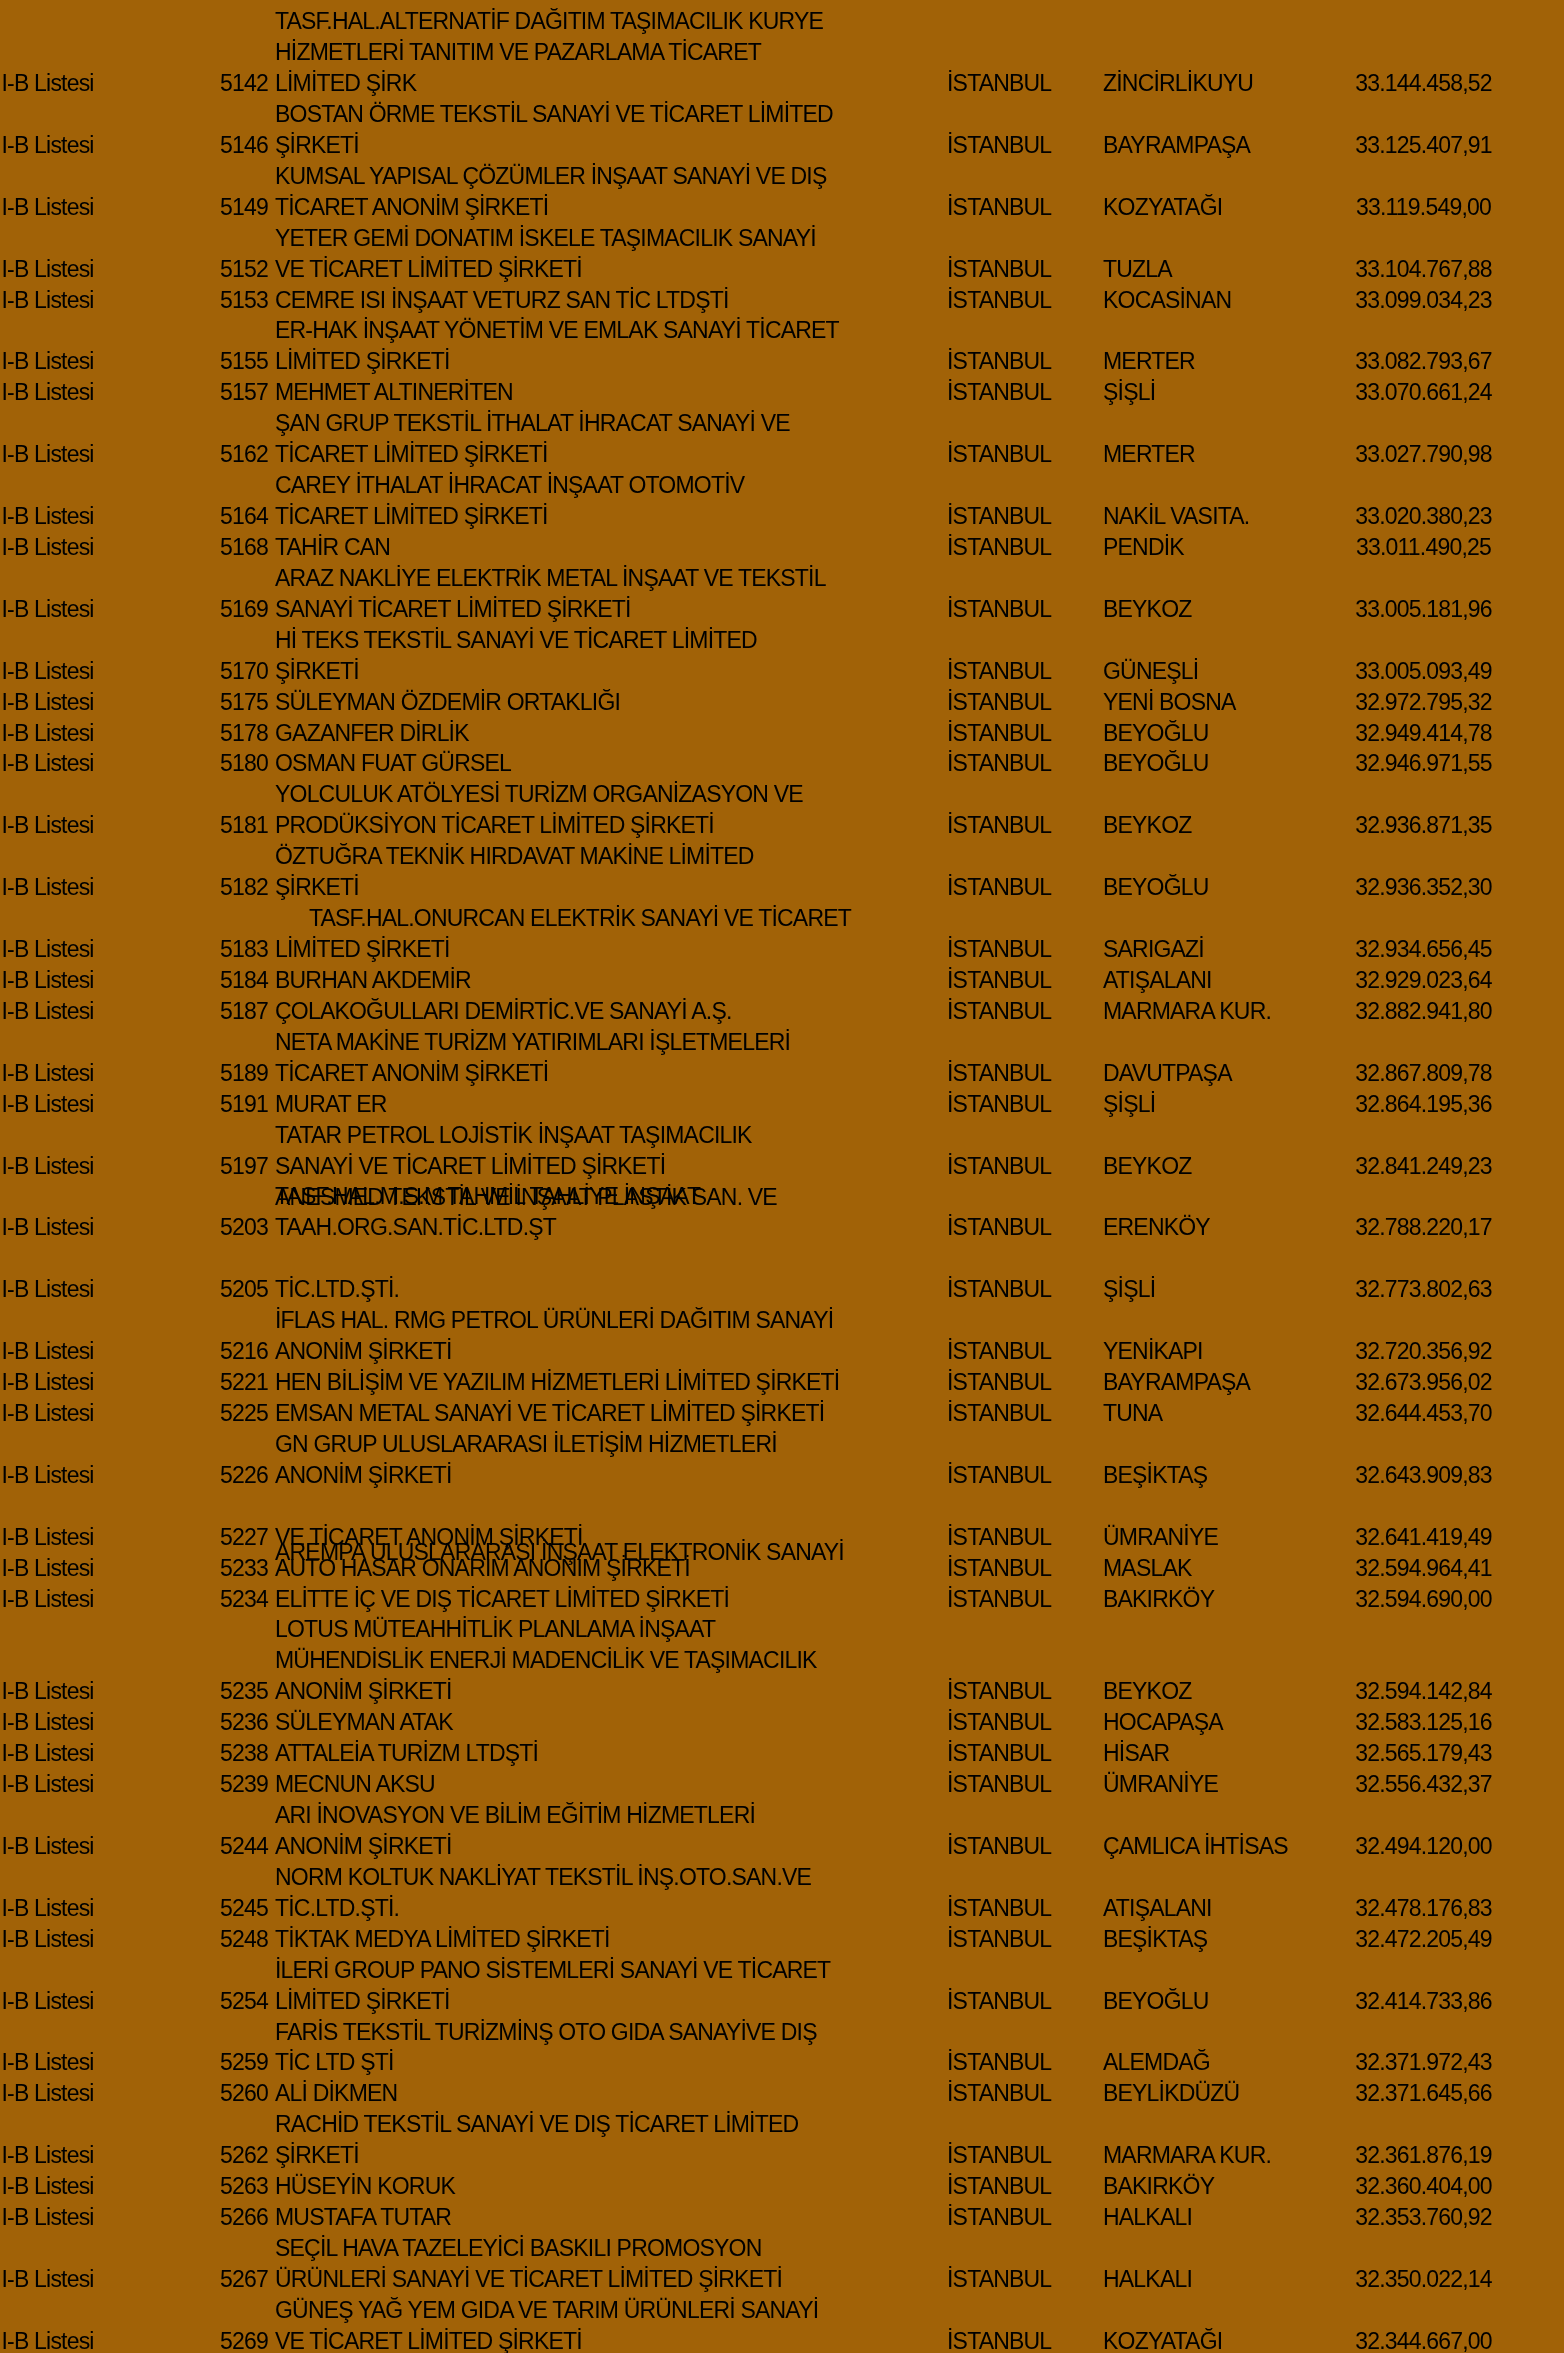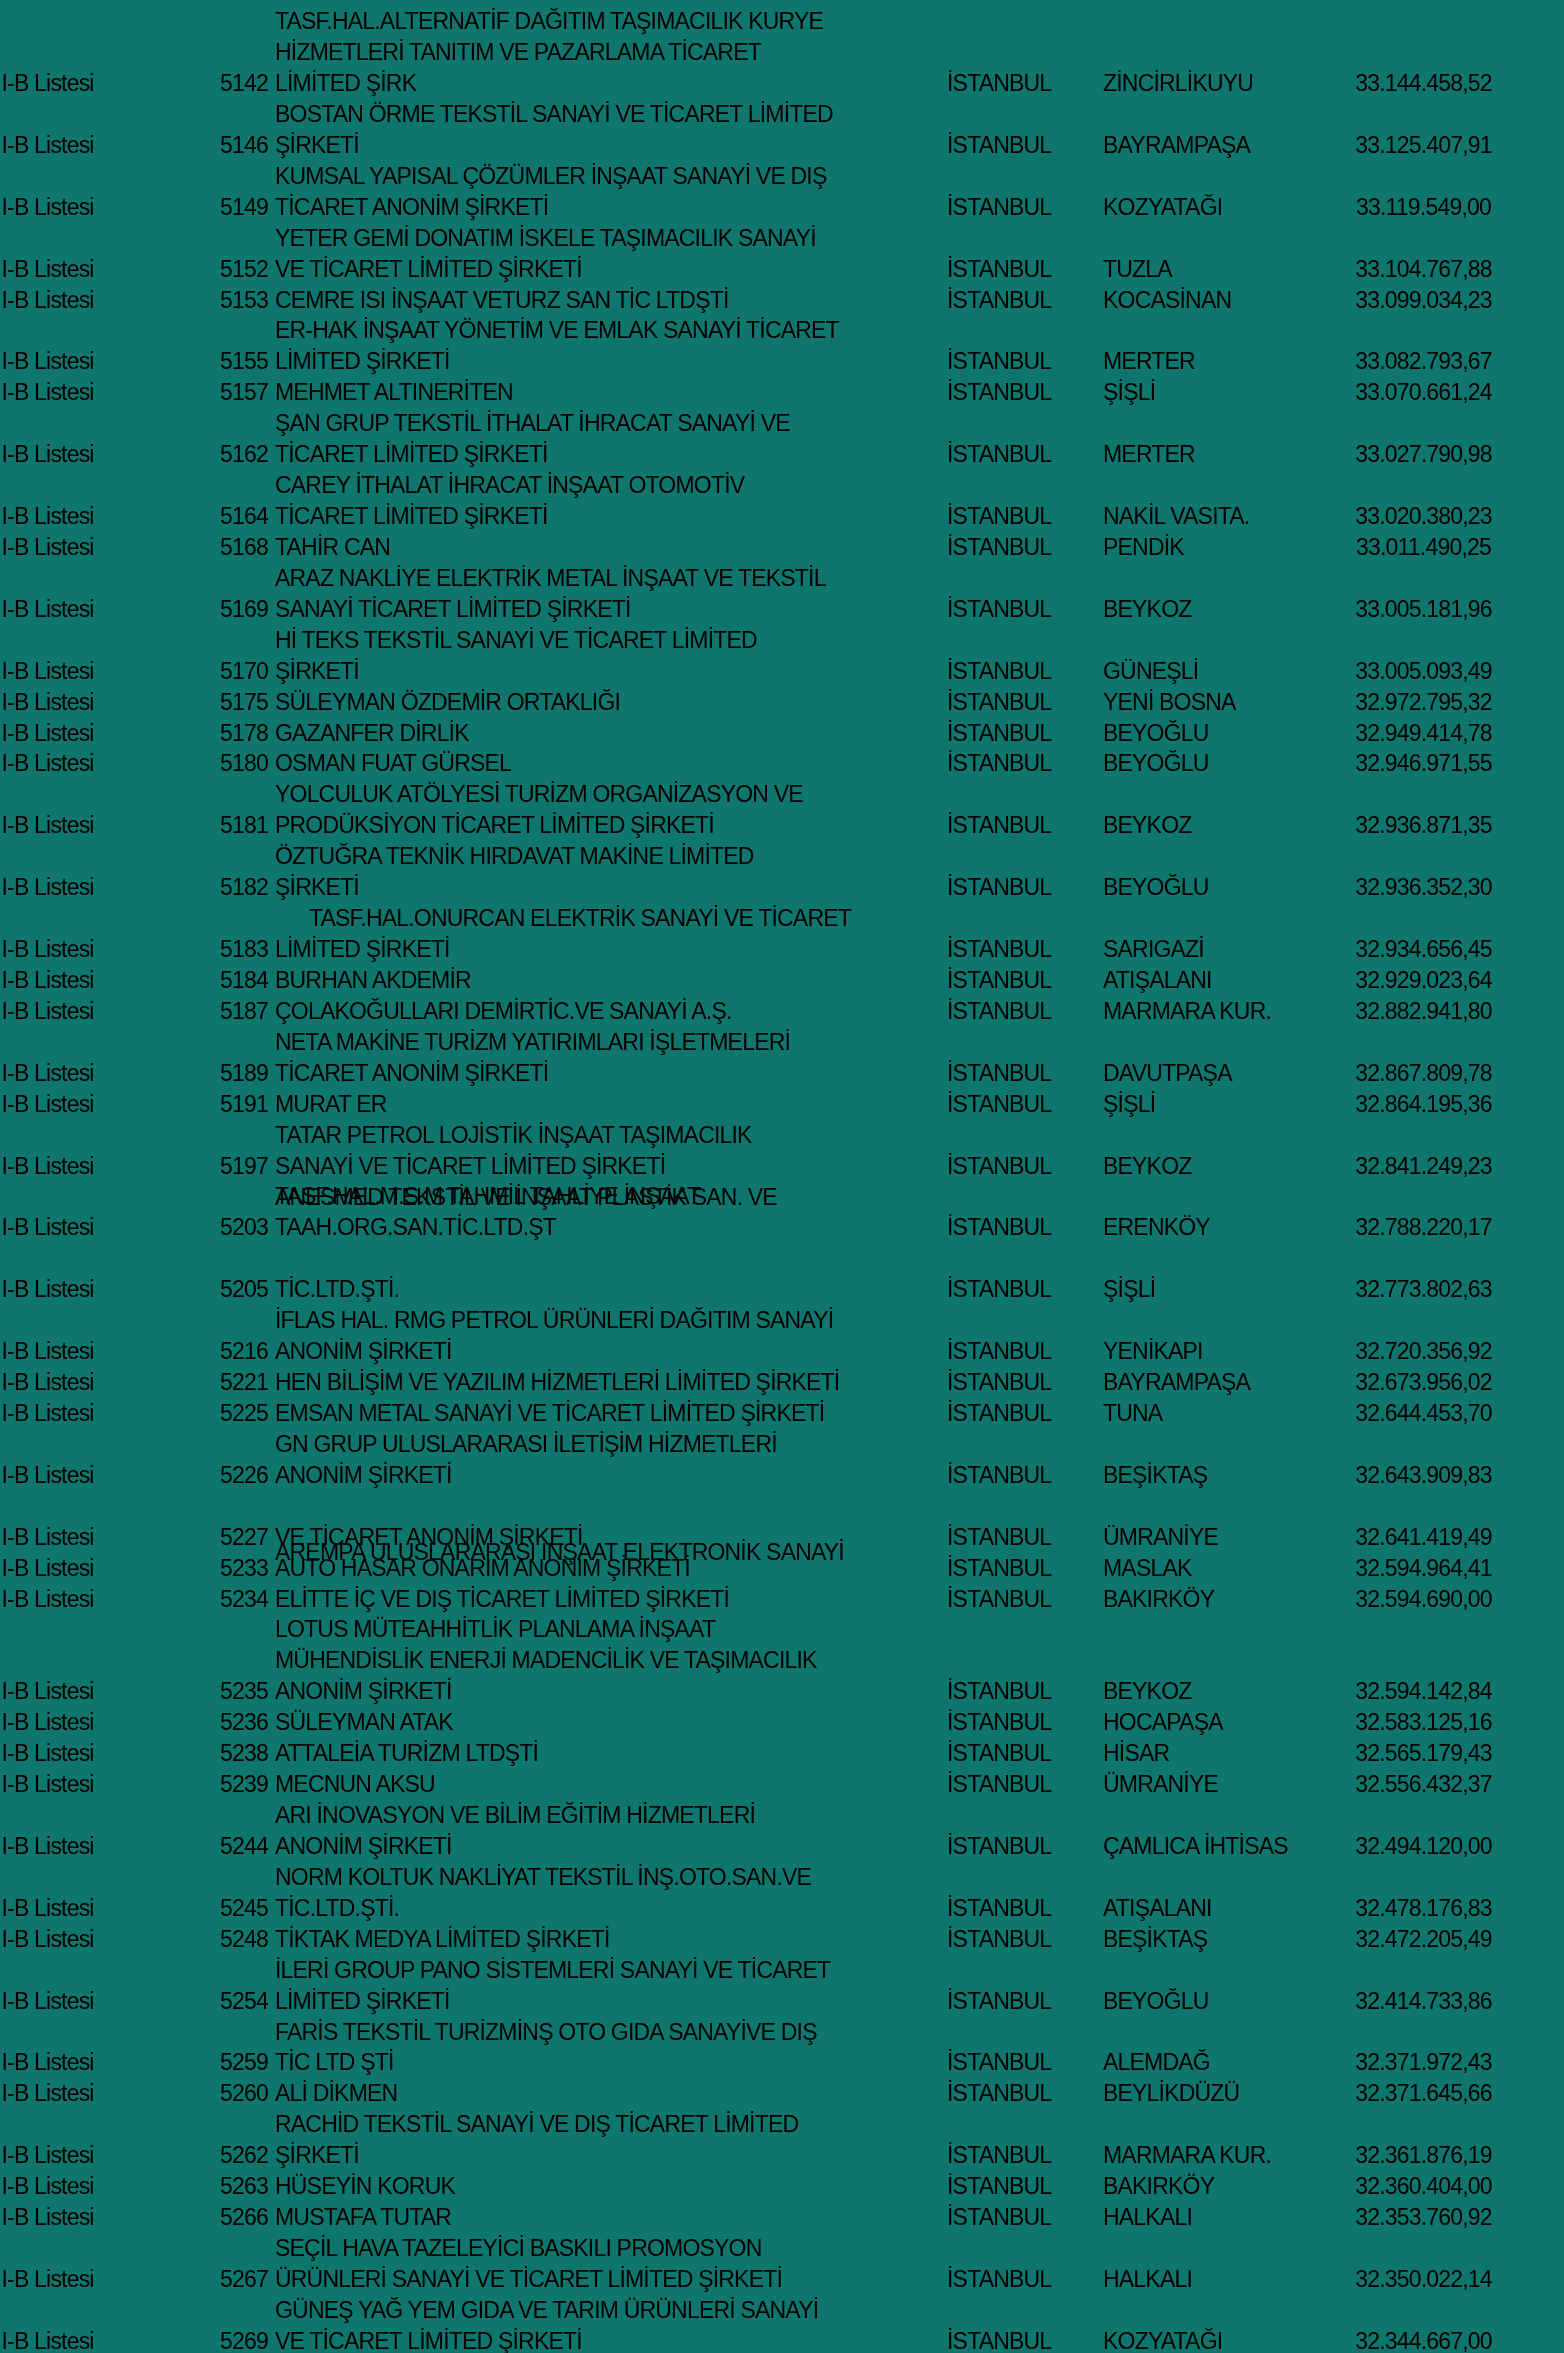--- a/index.html
+++ b/index.html
@@ -1,19 +1,19 @@
 <!DOCTYPE html>
 <html style="font-size:12.3px"><head>
 <meta charset="utf-8">
 <style>
   html,body{margin:0;padding:0;background:#ffffff;}
   .page{
     position:relative;
     width:1565px;height:2354px;
-    background:#0f766e;
+    background:#a16207;
     overflow:hidden;
     font-family:"Liberation Sans", sans-serif;
     color:#000000;
   }
   .line{position:absolute;left:0;width:100%;height:31px;}
   .cell{
     position:absolute;top:0;height:31px;line-height:31px;
     font-size:23px;letter-spacing:-0.8px;white-space:nowrap;color:#000;
   }
   .c-list{left:1.5px;}

